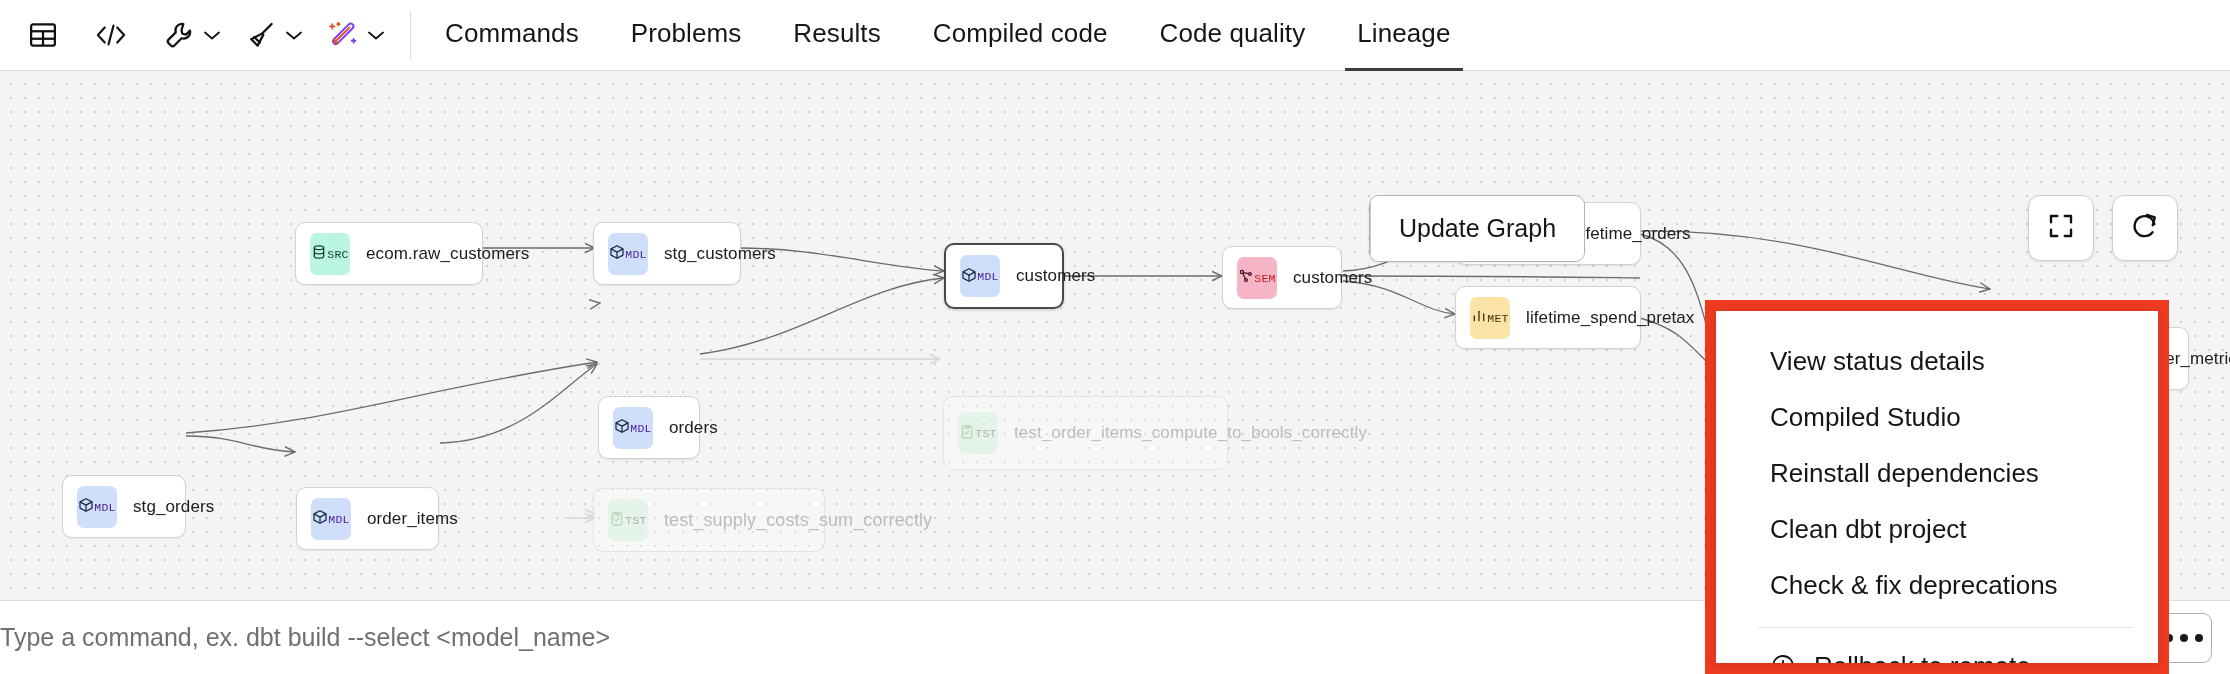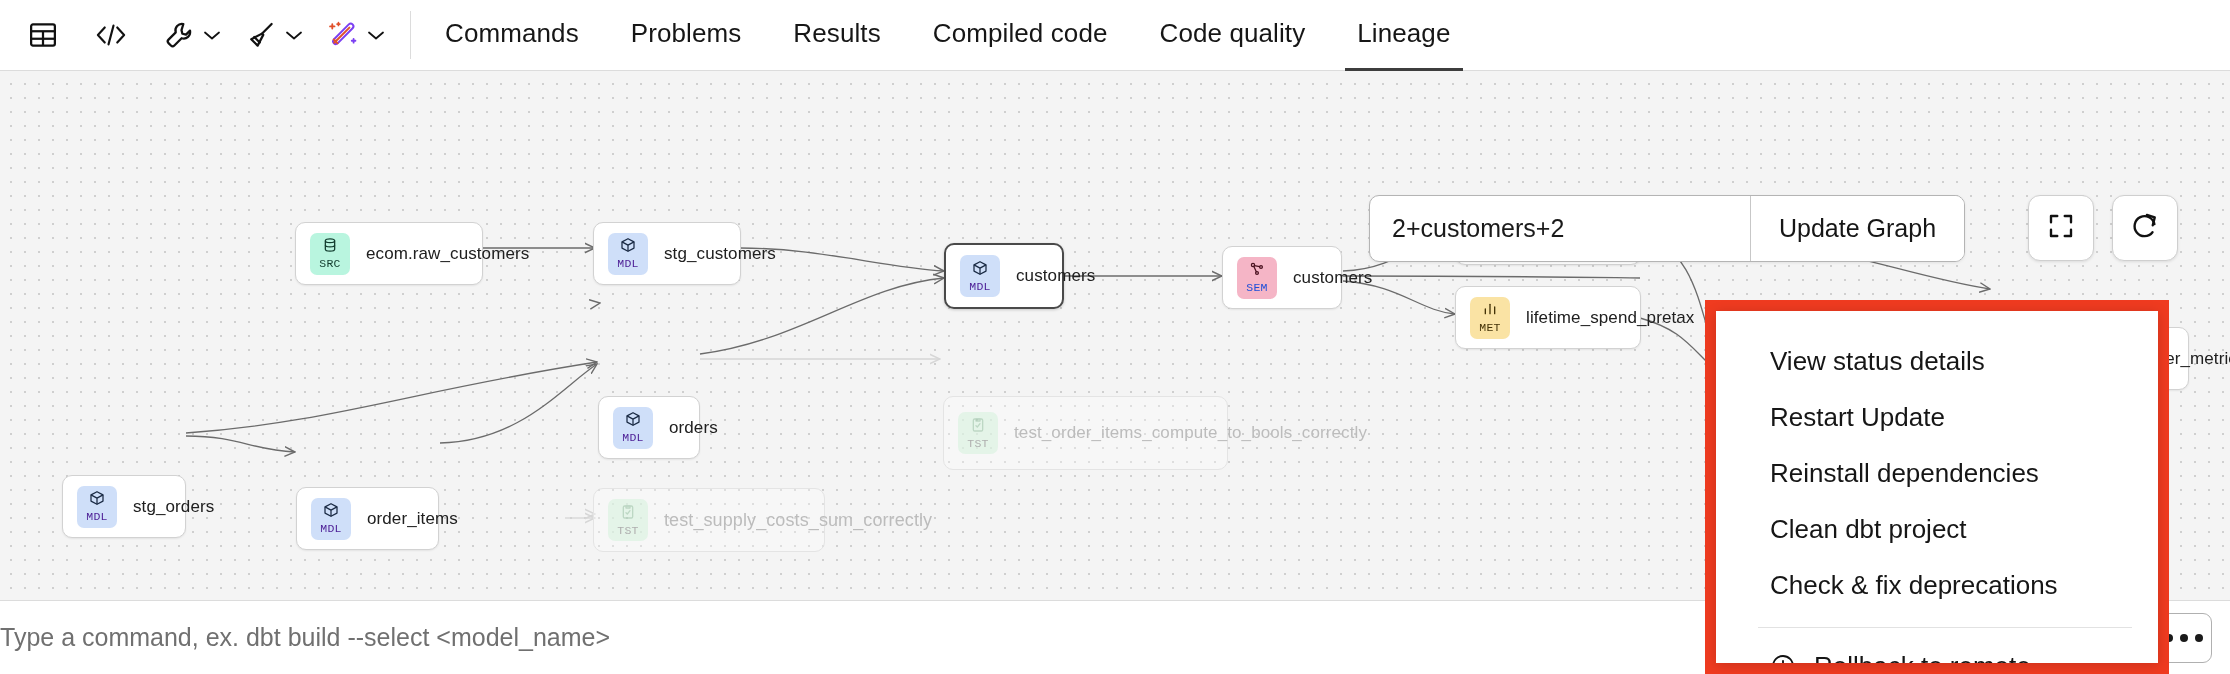--- a/index.html
+++ b/index.html
@@ -64,32 +64,32 @@
   }
   .node.selected { border: 2px solid #4a4a4a; box-shadow: 0 1px 3px rgba(0,0,0,0.18); }
   .node.ghost {
     background: rgba(255,255,255,0.32);
     border: 1px solid #e4e4e4;
     box-shadow: none;
     opacity: 1;
   }
   .node-badge {
     width: 40px; height: 42px; border-radius: 7px;
-    display: flex; flex-direction: column; align-items: center; justify-content: center;
+    display: flex; flex-direction: row; align-items: center; justify-content: center;
     flex: 0 0 auto;
   }
   .node-badge .bi { line-height: 1; }
   .node-badge .bt {
     font-size: 11.5px; letter-spacing: 0.3px; margin-top: 1px;
     font-family: "Liberation Mono", monospace;
   }
   .badge-SRC { background: #b9f5df; color: #123c2e; }
   .badge-MDL { background: #cfdff9; color: #4c1d95; }
   .badge-MET { background: #fae3a4; color: #443307; }
-  .badge-SEM { background: #f5b5c6; color: #1d4ed8; }
+  .badge-SEM { background: #f5b5c6; color: #b91c1c; }
   .badge-SVO { background: #fbe2bf; color: #4a3008; }
   .badge-TST { background: #d6f2dd; color: #737373; border-radius: 7px; }
   .node-label {
     font-size: 17px; color: #202020; margin-left: 16px; white-space: nowrap;
     letter-spacing: 0.1px;
   }
   .node.ghost .node-label { color: #bcbcbc; }
   .node.ghost .node-badge { opacity: 0.55; }
   .node-label.two-line { white-space: normal; line-height: 1.35; max-width: 210px; }
 
@@ -468,21 +468,20 @@
               <path d="M8 4h8v5H8z"></path>
               <path d="M8 14h8v6H8z"></path>
           </svg>
         </span>
         <span class="bt">SVO</span>
       </div>
       <div class="node-label">customer_order_metrics</div>
     </div>
 
     <div class="search-wrap">
-      <input class="search-input" type="text" value="2+customers+2" style="">
       <div class="search-divider"></div>
       <button class="update-btn">Update Graph</button>
     </div>
 
     <div class="icon-btn" style="left:2028px; top:124px;">
       <span>
         <svg width="30" height="30" viewBox="0 0 24 24" fill="none" stroke="#111" stroke-width="1.9" stroke-linecap="round" stroke-linejoin="round">
           <polyline points="4,9 4,4 9,4"></polyline>
             <polyline points="15,4 20,4 20,9"></polyline>
             <polyline points="20,15 20,20 15,20"></polyline>
@@ -511,21 +510,21 @@
     </div>
     <div class="more-btn">
       <i></i>
       <i></i>
       <i></i>
     </div>
   </div>
 
   <div class="ctxmenu">
     <div class="menu-item">View status details</div>
-    <div class="menu-item">Restart Update</div>
+    <div class="menu-item">Compiled Studio</div>
     <div class="menu-item">Reinstall dependencies</div>
     <div class="menu-item">Clean dbt project</div>
     <div class="menu-item">Check &amp; fix deprecations</div>
     <div class="menu-sep"></div>
     <div class="menu-item">
       <span class="warn-icon">
         <svg width="26" height="26" viewBox="0 0 24 24" fill="none" stroke="#111" stroke-width="1.7" stroke-linecap="round">
           <circle cx="12" cy="12" r="9.2"></circle>
             <line x1="12" y1="7.2" x2="12" y2="13"></line>
             <circle cx="12" cy="16.4" r="0.9" fill="#111" stroke="none"></circle>

